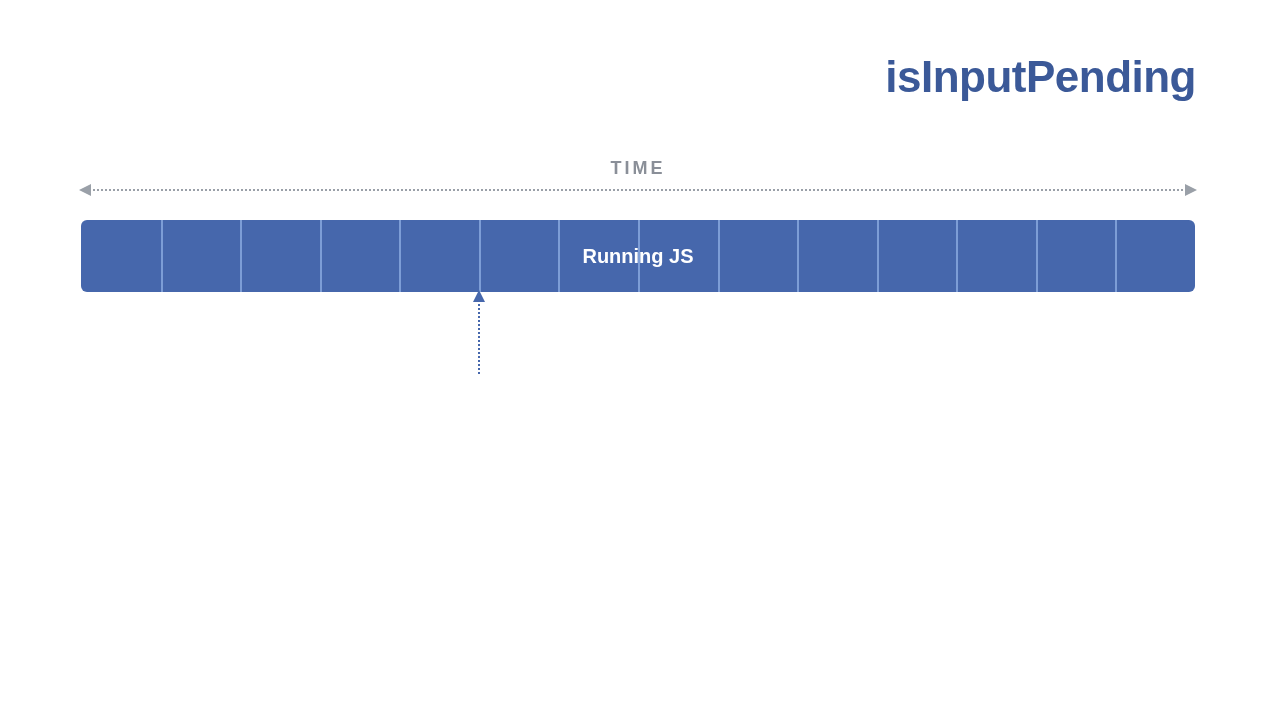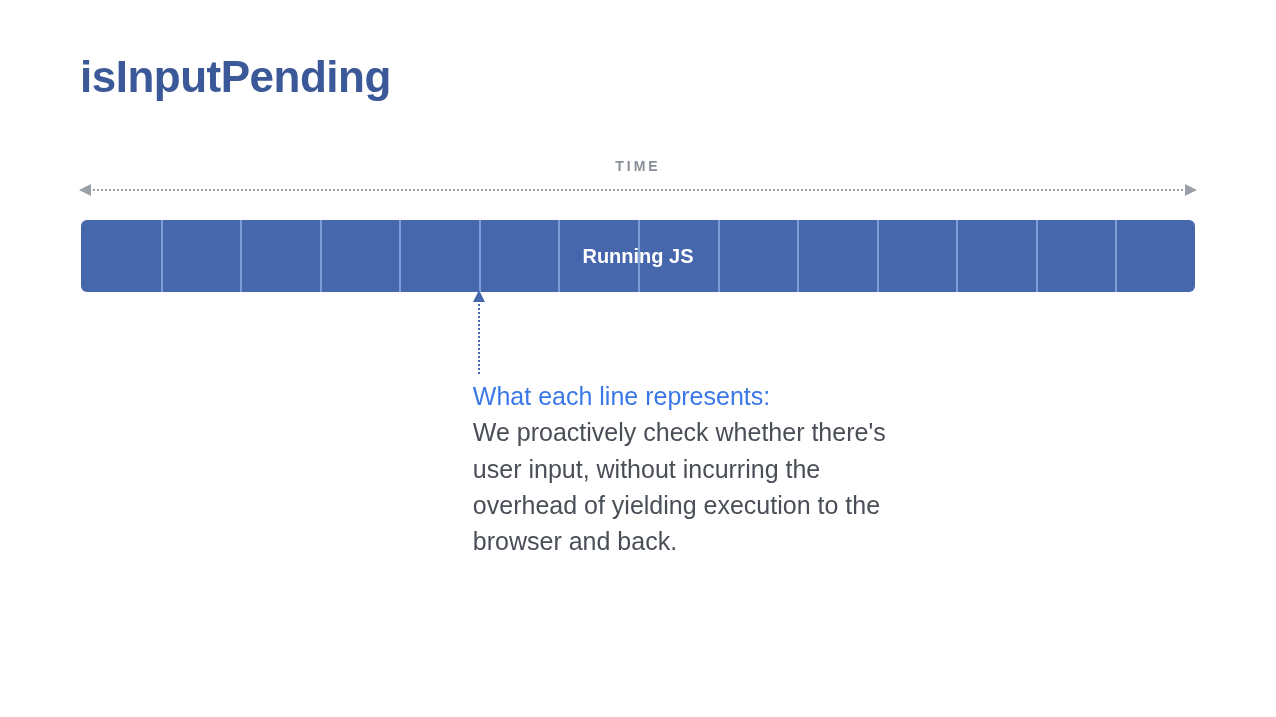--- a/index.html
+++ b/index.html
@@ -14,29 +14,30 @@
     position: relative;
     width: 1276px;
     height: 717px;
     padding: 52px 80px 0 80px;
   }
   .title {
     color: #3b5998;
     font-size: 44px;
     font-weight: 700;
     letter-spacing: -0.5px;
+    text-align: right;
   }
   .time-label {
     position: absolute;
     left: 80px;
     right: 80px;
     top: 158px;
     text-align: center;
     color: #8a8f98;
-    font-size: 14px;
+    font-size: 18px;
     font-weight: 700;
     letter-spacing: 3px;
   }
   .timeline-axis {
     position: absolute;
     left: 81px;
     right: 81px;
     top: 184px;
     height: 12px;
   }
@@ -158,18 +159,14 @@
       </div>
   </div>
 
   <div class="callout-line" id="callout-line" style="left: 472.857px;">
     <svg viewBox="0 0 12 12">
       <polygon points="6,0 12,12 0,12" fill="#4667ac"></polygon>
     </svg>
     <div class="vline"></div>
   </div>
 
-  <div class="callout-text" id="callout-text" style="left: 472.857px;">
-    <span class="lead">What each line represents:</span><br>
-    <span>We proactively check whether there's user input, without incurring the overhead of yielding execution to the browser and back.</span>
-  </div>
 
 </div>
 
 </body></html>

